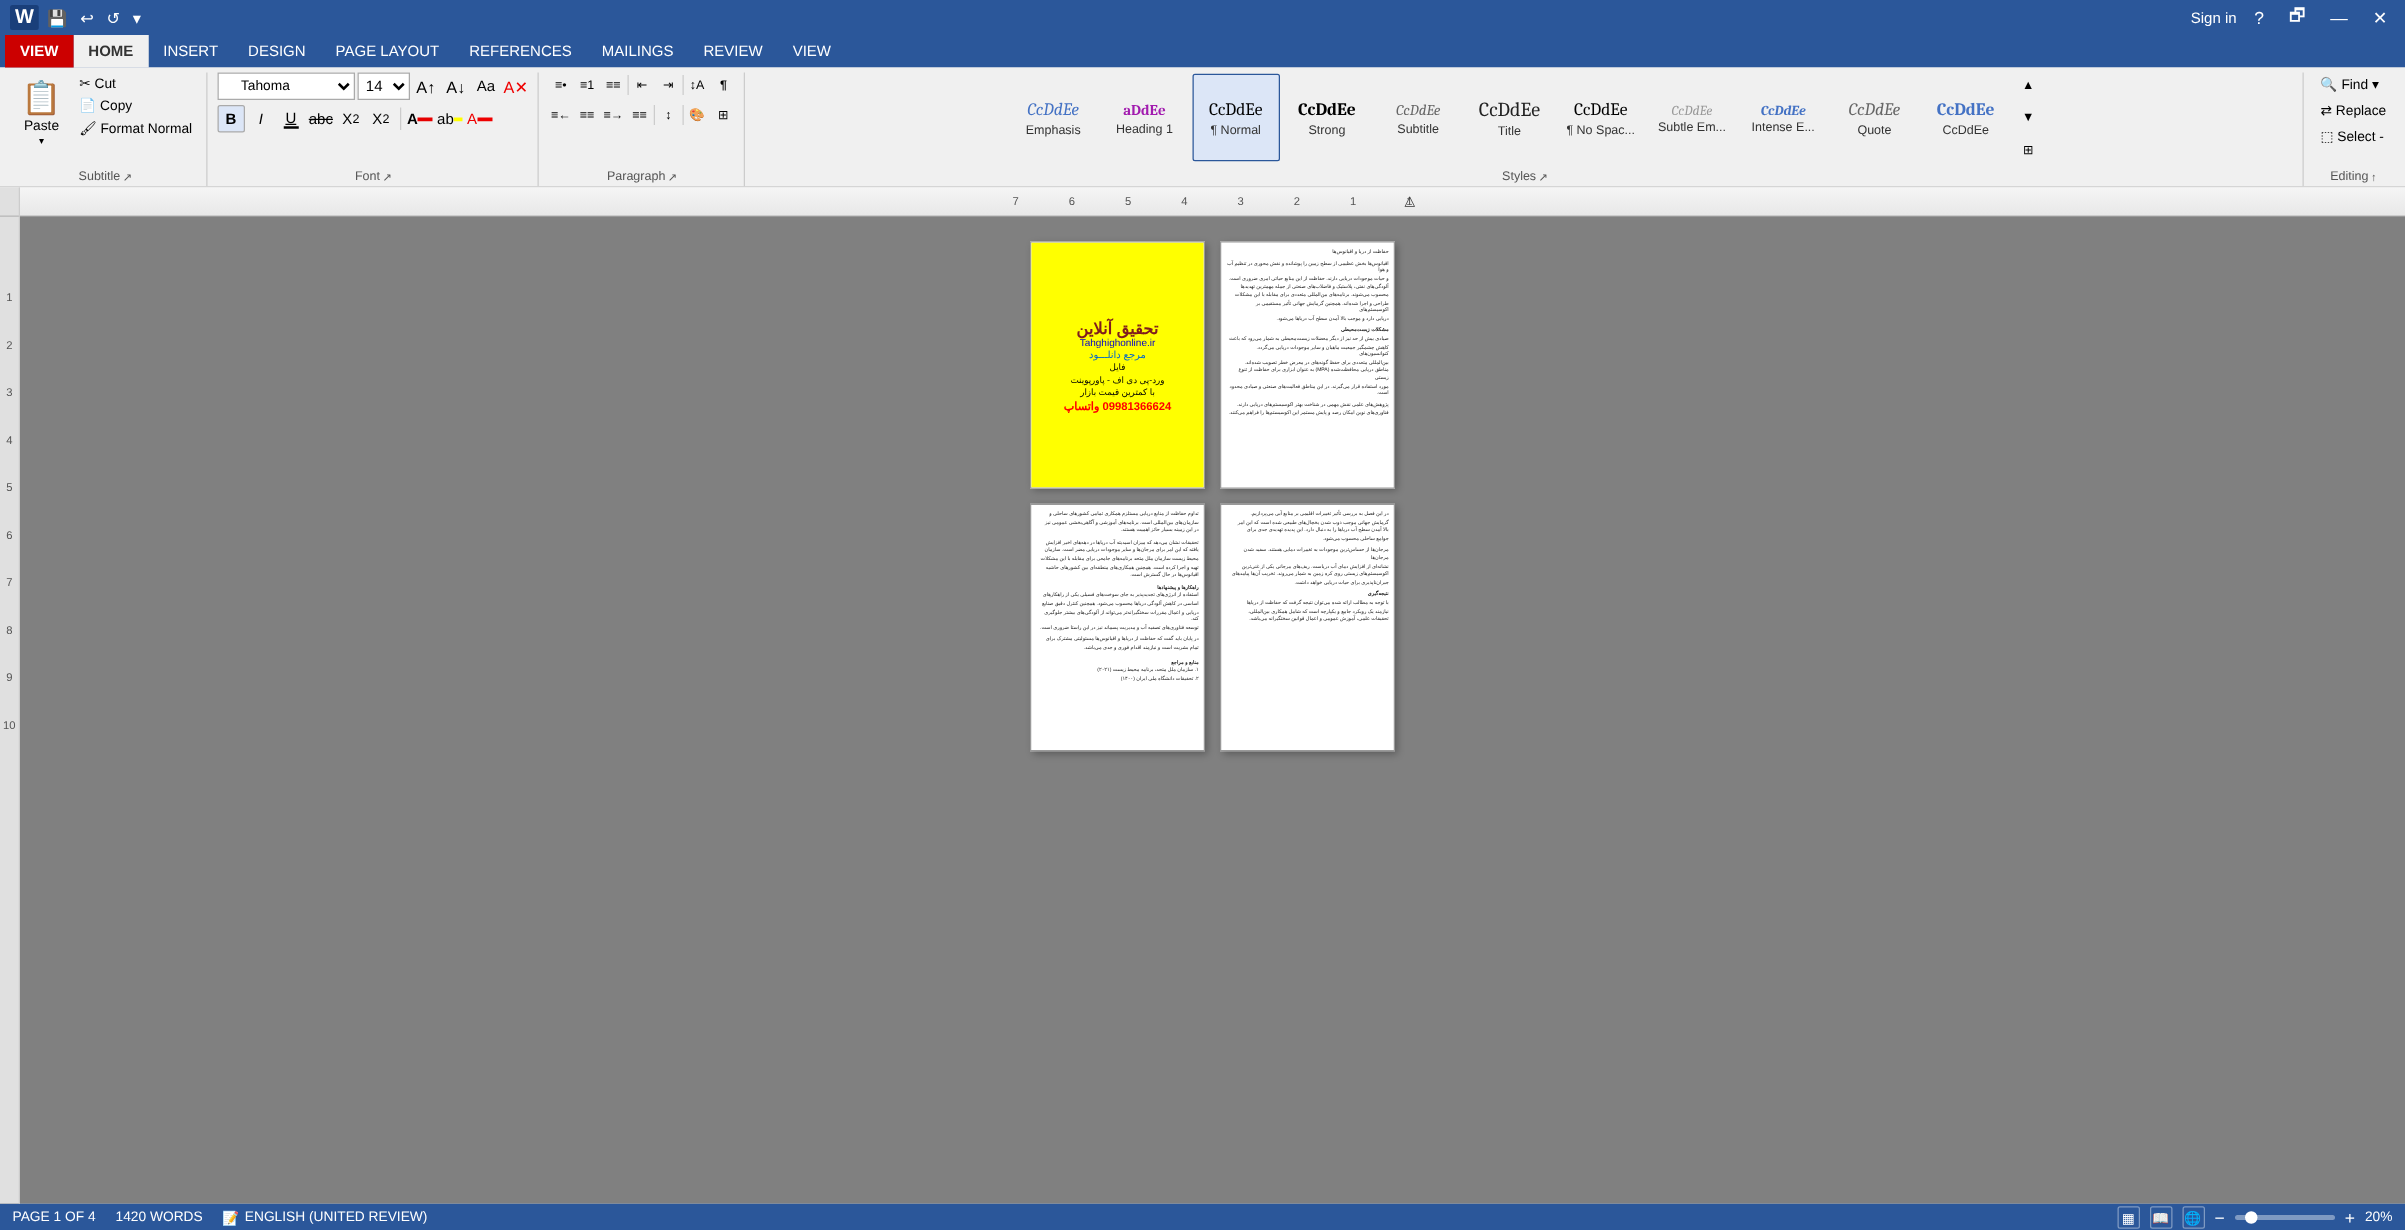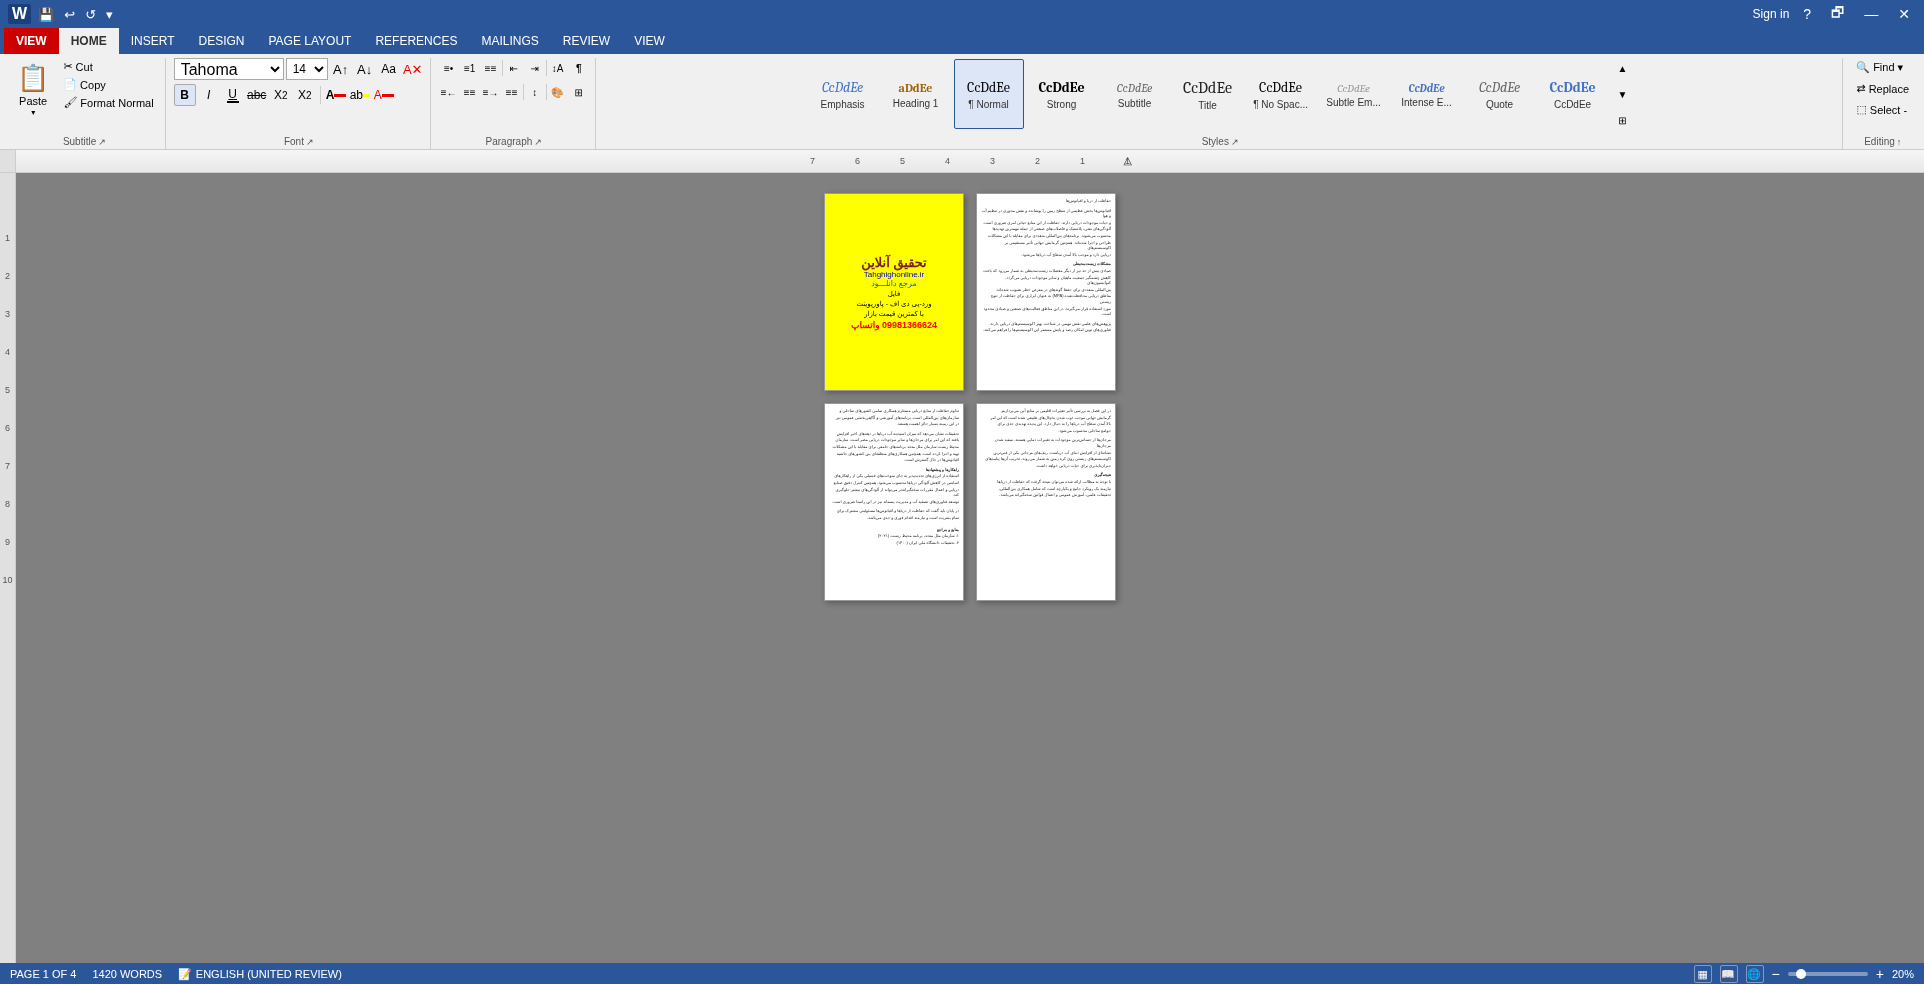--- a/index.html
+++ b/index.html
@@ -119,24 +119,24 @@
       border-radius: 2px;
       font-size: 11px;
       white-space: nowrap;
     }
 
     
     .font-row { display: flex; align-items: center; gap: 2px; margin-bottom: 2px; }
     .font-select {
       width: 110px;
       height: 22px;
-      font-size: 16px;
+      font-size: 11px;
       border: 1px solid #aaa;
       background: white;
-      padding: 0 2px;
+      padding: 0 14px;
     }
     .font-size-select {
       width: 42px;
       height: 22px;
       font-size: 12px;
       border: 1px solid #aaa;
       background: white;
       padding: 0 2px;
     }
     .font-btn {
@@ -502,21 +502,21 @@
   </div>
 
   <div class="ribbon-group" style="flex: 1; min-width: 0;">
     <div class="ribbon-group-content" style="overflow:hidden; flex:1;">
       <div class="styles-scroll-area">
         <div class="style-item">
           <div class="style-preview" style="font-style:italic; color:#4472c4;">CcDdEe</div>
           <div class="style-label">Emphasis</div>
         </div>
         <div class="style-item">
-          <div class="style-preview" style="font-size:12px; color:#a16207; font-weight:bold;">aDdEe</div>
+          <div class="style-preview" style="font-size:12px; color:#a21caf; font-weight:bold;">aDdEe</div>
           <div class="style-label">Heading 1</div>
         </div>
         <div class="style-item active">
           <div class="style-preview">CcDdEe</div>
           <div class="style-label">¶ Normal</div>
         </div>
         <div class="style-item">
           <div class="style-preview" style="font-weight:bold;">CcDdEe</div>
           <div class="style-label">Strong</div>
         </div>

